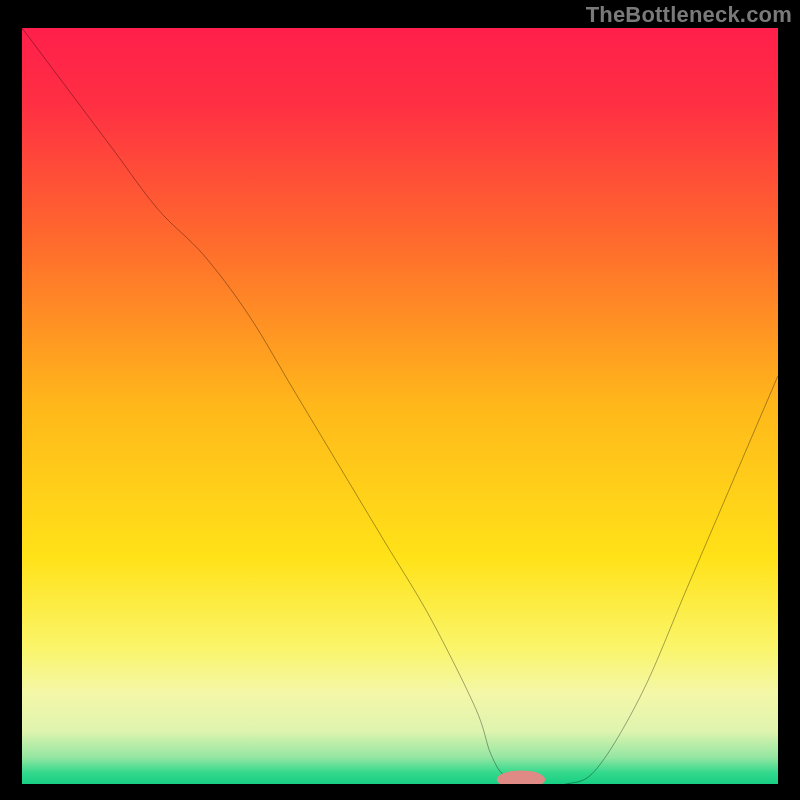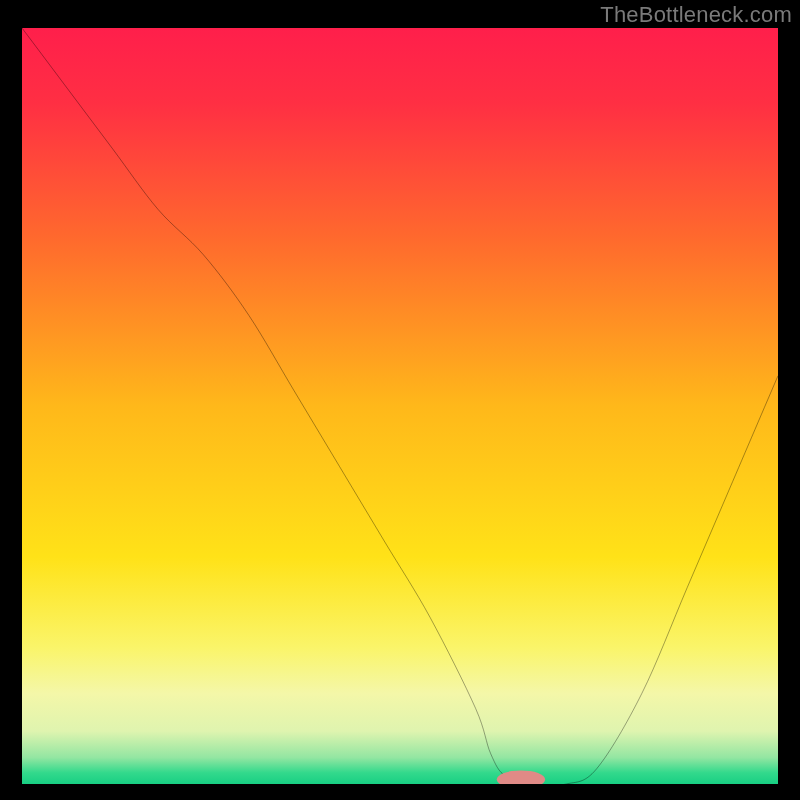--- a/index.html
+++ b/index.html
@@ -16,21 +16,21 @@
     width: 800px;
     height: 800px;
     background: #000;
   }
   .watermark {
     position: absolute;
     top: 2px;
     right: 8px;
     color: #7a7a7a;
     font-size: 22px;
-    font-weight: 400;
+    font-weight: 700;
     letter-spacing: 0.2px;
     z-index: 5;
     user-select: none;
   }
   svg.plot {
     position: absolute;
     left: 22px;
     top: 28px;
     width: 756px;
     height: 756px;

